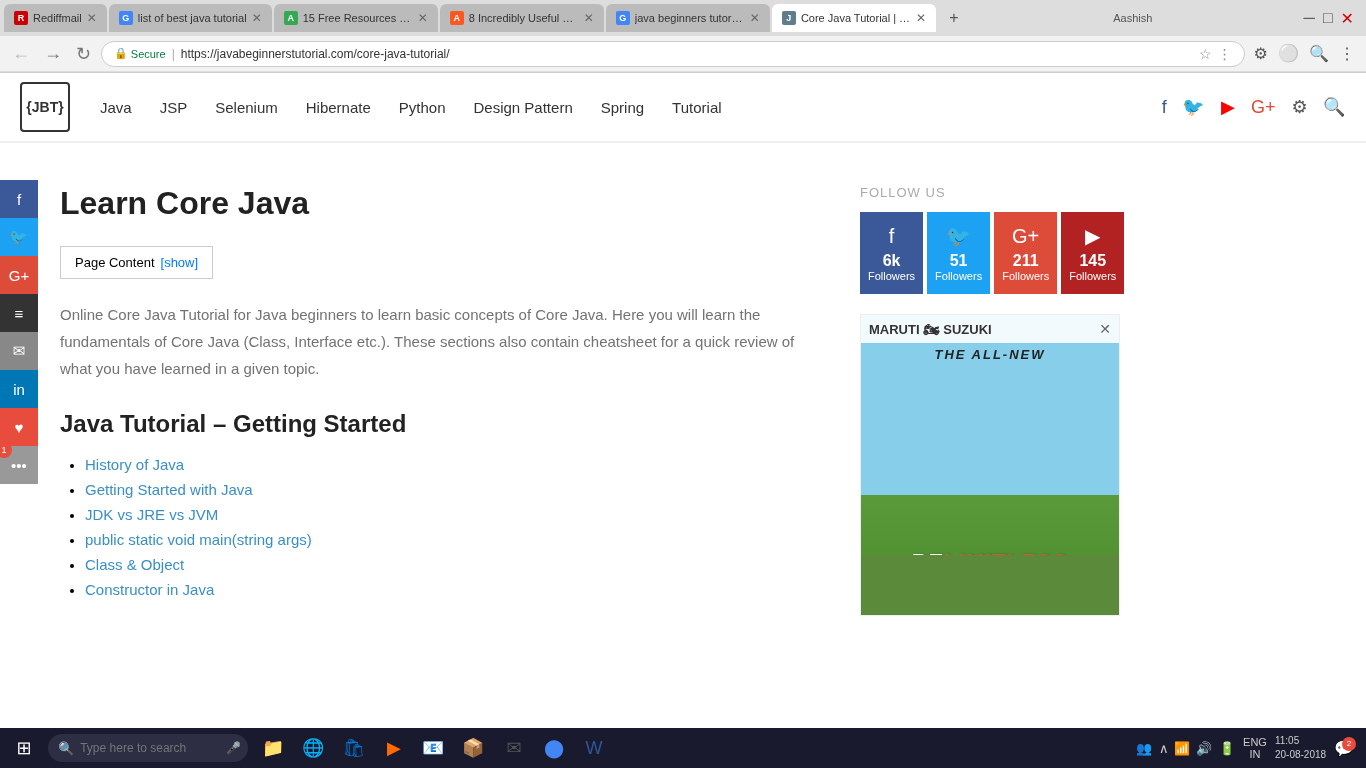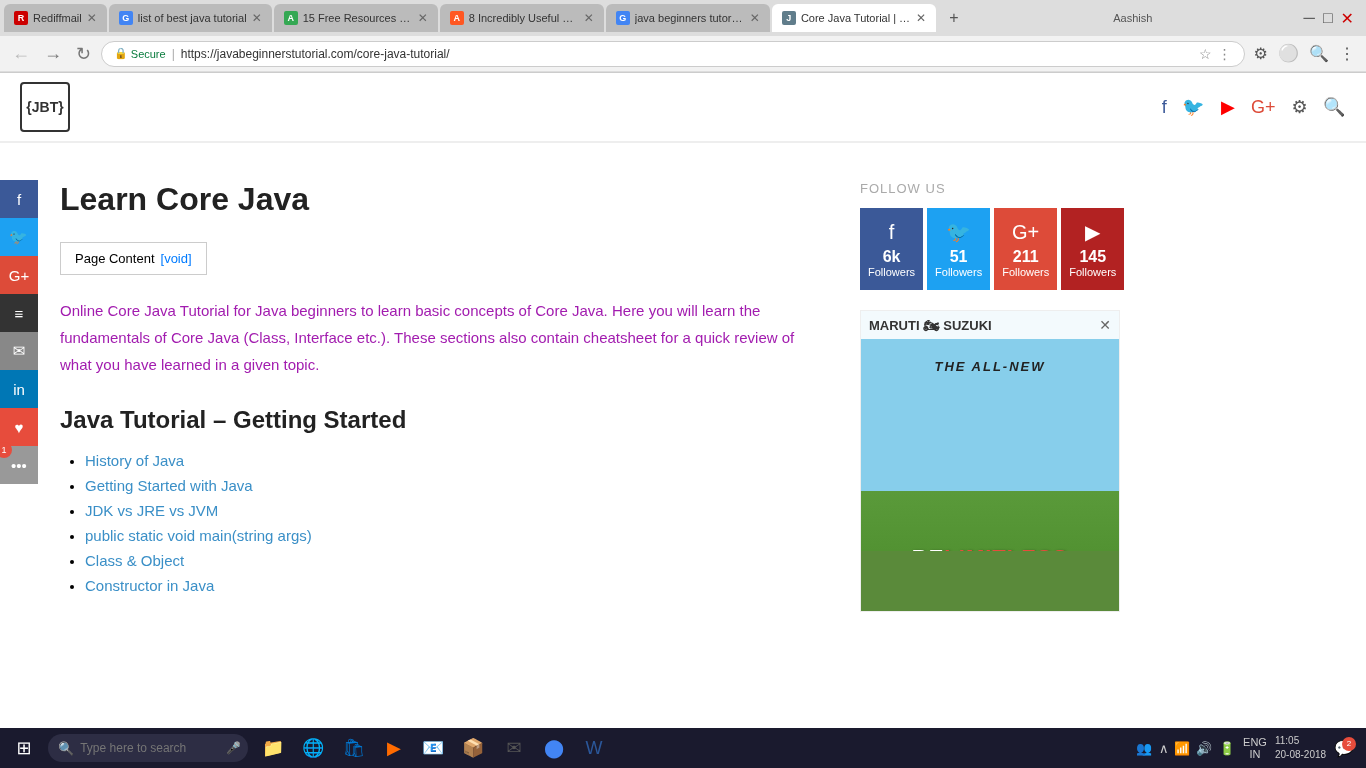--- a/index.html
+++ b/index.html
@@ -204,41 +204,41 @@
       border-radius: 50%;
       display: flex;
       align-items: center;
       justify-content: center;
     }
 
     
     .main-wrapper {
       display: flex;
       max-width: 1366px;
-      margin: 0 auto;
-      padding: 8px 60px 0 60px;
+      margin: 12px auto;
+      padding: 0 60px 0 60px;
     }
 
     .content-area {
       flex: 1;
       padding: 30px 30px 30px 0;
       max-width: 780px;
     }
 
     .page-title {
       font-size: 32px;
       font-weight: bold;
       color: #222;
       margin-bottom: 24px;
     }
     .toc-show { color: #007bff; cursor: pointer; }
 
     .intro-text {
       font-size: 15px;
-      color: #a21caf;
+      color: #737373;
       line-height: 1.8;
       margin-bottom: 28px;
     }
 
     .section-heading {
       font-size: 24px;
       font-weight: bold;
       color: #222;
       margin-bottom: 18px;
     }
@@ -523,20 +523,30 @@
       <button class="chrome-icon-btn">⚙</button>
       <button class="chrome-icon-btn" style="font-size:17px;">⚪</button>
       <button class="chrome-icon-btn">🔍</button>
       <button class="chrome-icon-btn">⋮</button>
     </div>
   </div>
 </div>
 
 <div class="site-header">
   <div class="site-logo">{JBT}</div>
+  <nav class="site-nav">
+    <a class="nav-item">Java</a>
+    <a class="nav-item">JSP</a>
+    <a class="nav-item">Selenium</a>
+    <a class="nav-item">Hibernate</a>
+    <a class="nav-item">Python</a>
+    <a class="nav-item">Design Pattern</a>
+    <a class="nav-item">Spring</a>
+    <a class="nav-item">Tutorial</a>
+  </nav>
   <div class="header-social-icons">
     <span class="header-social-icon" style="color:#3b5998;">f</span>
     <span class="header-social-icon" style="color:#1da1f2;">🐦</span>
     <span class="header-social-icon" style="color:#ff0000;">▶</span>
     <span class="header-social-icon" style="color:#dd4b39;">G+</span>
     <span class="header-social-icon">⚙</span>
     <span class="header-social-icon">🔍</span>
   </div>
 </div>
 
@@ -553,21 +563,21 @@
     <div class="notif-badge">1</div>
   </div>
 </div>
 
 <div class="main-wrapper">
   <div class="content-area">
     <h1 class="page-title">Learn Core Java</h1>
 
     <div class="page-content-box">
       <span>Page Content</span>
-      <span class="toc-show">[void]</span>
+      <span class="toc-show">[show]</span>
     </div>
 
     <p class="intro-text">Online Core Java Tutorial for Java beginners to learn basic concepts of Core Java. Here you will learn the fundamentals of Core Java (Class, Interface etc.). These sections also contain cheatsheet for a quick review of what you have learned in a given topic.</p>
 
     <h2 class="section-heading">Java Tutorial – Getting Started</h2>
 
     <ul class="tutorial-list">
       <li><a href="#">History of Java</a></li>
       <li><a href="#">Getting Started with Java</a></li>
       <li><a href="#">JDK vs JRE vs JVM</a></li>
@@ -602,21 +612,21 @@
         <div class="follow-label">Followers</div>
       </div>
     </div>
 
     <div class="ad-box">
       <div class="ad-inner">
         <div class="ad-header">
           <span class="ad-brand">MARUTI 🏍 SUZUKI</span>
           <span class="ad-close">✕</span>
         </div>
-        <div style="position:absolute; top:40px; left:0; right:0; text-align:center; font-size:13px; font-weight:900; color:#222; letter-spacing:2px; padding:8px;">
+        <div style="position:absolute; top:24px; left:0; right:0; text-align:center; font-size:13px; font-weight:900; color:#222; letter-spacing:2px; padding:8px;">
           <span style="font-style:italic;">THE ALL-NEW</span>
         </div>
         <div class="ad-tagline">
           <span class="be">BE</span><span class="limitless">LIMITLESS</span>
         </div>
         <div class="ad-car-road"></div>
       </div>
     </div>
   </div>
 </div>

